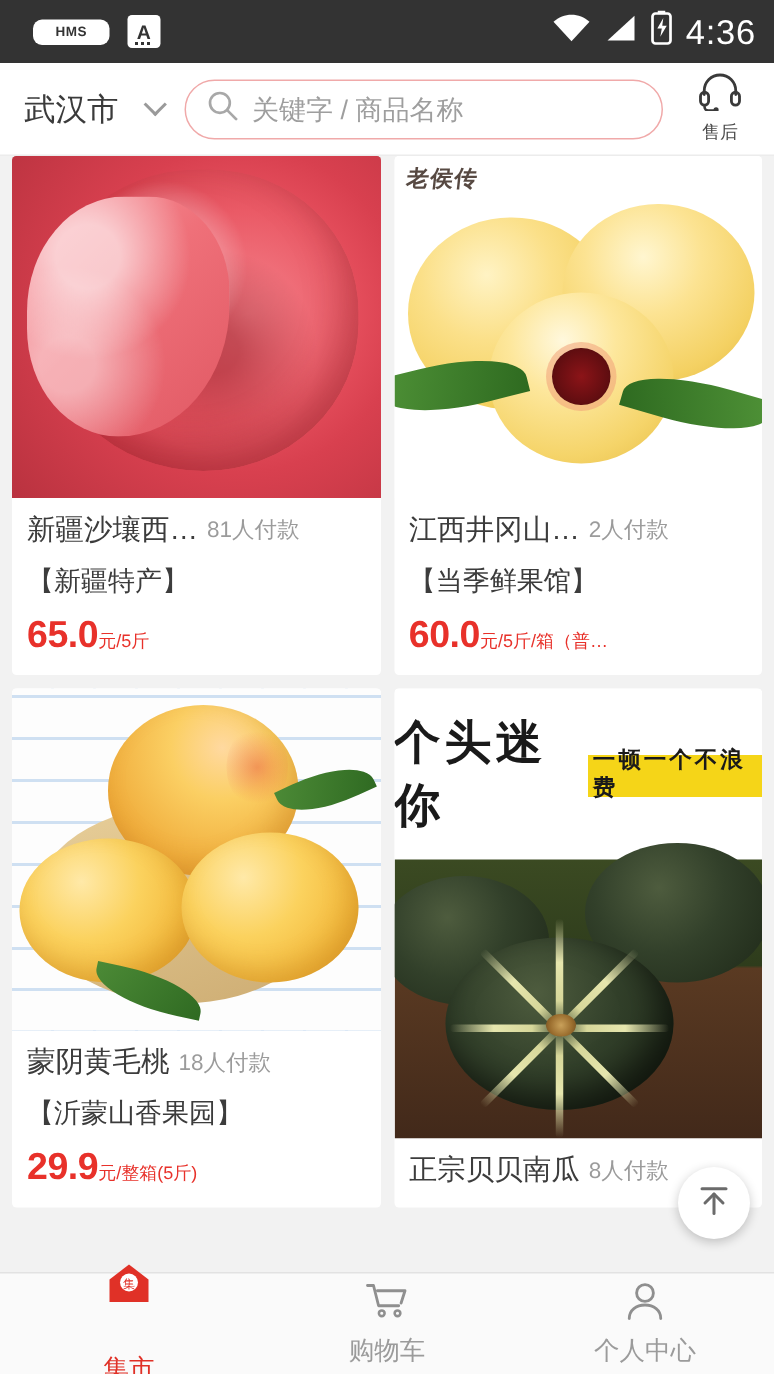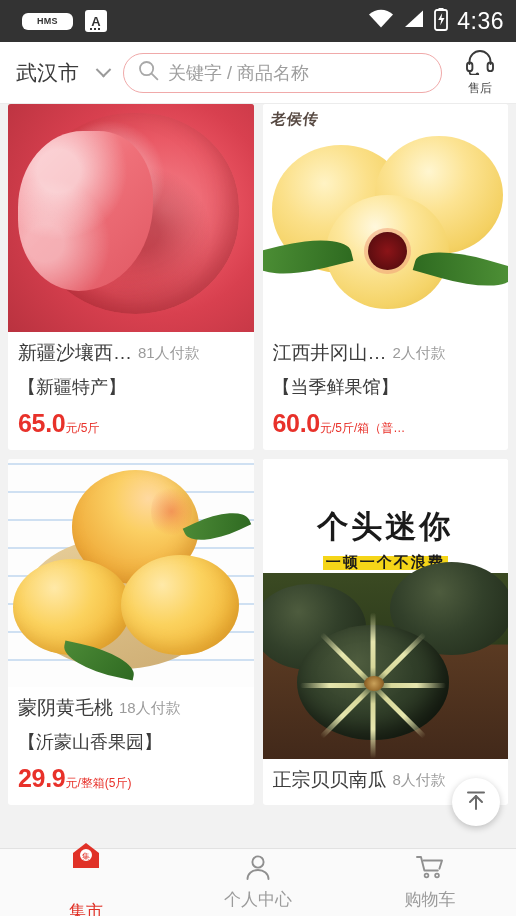--- a/index.html
+++ b/index.html
@@ -135,21 +135,21 @@
   .img-ypeach .lf{
     position:absolute; background:linear-gradient(120deg,#4c8a36,#2f6a22);
     border-radius:0 80% 0 80%;
   }
   .img-ypeach .l1{ width:26%; height:11%; right:2%; top:24%; transform:rotate(-25deg); }
   .img-ypeach .l2{ width:30%; height:11%; left:22%; bottom:6%; transform:rotate(12deg); }
 
   .img-pumpkin{ background:#ffffff; overflow:hidden; }
   .img-pumpkin .banner{
     position:absolute; left:0; top:0; width:100%; height:38%;
-    background:#ffffff; display:flex; flex-direction:column;
+    background:#ffffff; display:flex; 
     align-items:center; justify-content:flex-end; gap:4px;
   }
   .pk-t1{ font-size:31px; font-weight:bold; color:#1a1a1a; letter-spacing:3px;
           font-family:"DejaVu Serif","Liberation Serif",serif; }
   .pk-t2{ font-size:15px; font-weight:bold; color:#1a1a1a; letter-spacing:2px;
           background:linear-gradient(transparent 18%, #f5d518 18% 88%, transparent 88%);
           padding:1px 3px; font-family:"DejaVu Serif","Liberation Serif",serif; }
   .img-pumpkin .scene{
     position:absolute; left:0; top:38%; width:100%; height:62%;
     background:linear-gradient(180deg,#3b4a22 0%,#2e3c1c 38%,#5a3a22 39%,#42291a 100%);
@@ -384,32 +384,32 @@
         <circle cx="15" cy="13" r="6" fill="#fff"></circle>
         <text x="15" y="16.5" font-size="8" text-anchor="middle" fill="#e03127" font-family="DejaVu Sans, sans-serif">集</text>
       </svg>
     </span>
     <span class="tab-label">集市</span>
   </div>
 
   <div class="tab">
     <span>
       <svg width="30" height="27" viewBox="0 0 30 27">
-        <circle cx="15" cy="8" r="5.6" fill="none" stroke="#8f8f8f" stroke-width="1.9"></circle>
-        <path d="M4.5 25c0-5.6 4.7-9 10.5-9s10.5 3.4 10.5 9" fill="none" stroke="#8f8f8f" stroke-width="1.9" stroke-linecap="round"></path>
-      </svg>
-    </span>
-    <span class="tab-label">个人中心</span>
-  </div>
-
-  <div class="tab">
-    <span>
-      <svg width="30" height="27" viewBox="0 0 30 27">
         <path d="M2 3h4l3.4 13.5h13.4" fill="none" stroke="#8f8f8f" stroke-width="1.9" stroke-linecap="round" stroke-linejoin="round"></path>
         <path d="M8.6 6.5H27l-2.6 8.2" fill="none" stroke="#8f8f8f" stroke-width="1.9" stroke-linecap="round" stroke-linejoin="round"></path>
         <circle cx="11.5" cy="21.5" r="1.9" fill="none" stroke="#8f8f8f" stroke-width="1.7"></circle>
         <circle cx="22" cy="21.5" r="1.9" fill="none" stroke="#8f8f8f" stroke-width="1.7"></circle>
       </svg>
     </span>
     <span class="tab-label">购物车</span>
   </div>
 
+  <div class="tab">
+    <span>
+      <svg width="30" height="27" viewBox="0 0 30 27">
+        <circle cx="15" cy="8" r="5.6" fill="none" stroke="#8f8f8f" stroke-width="1.9"></circle>
+        <path d="M4.5 25c0-5.6 4.7-9 10.5-9s10.5 3.4 10.5 9" fill="none" stroke="#8f8f8f" stroke-width="1.9" stroke-linecap="round"></path>
+      </svg>
+    </span>
+    <span class="tab-label">个人中心</span>
+  </div>
+
 </div>
 
 </body></html>

